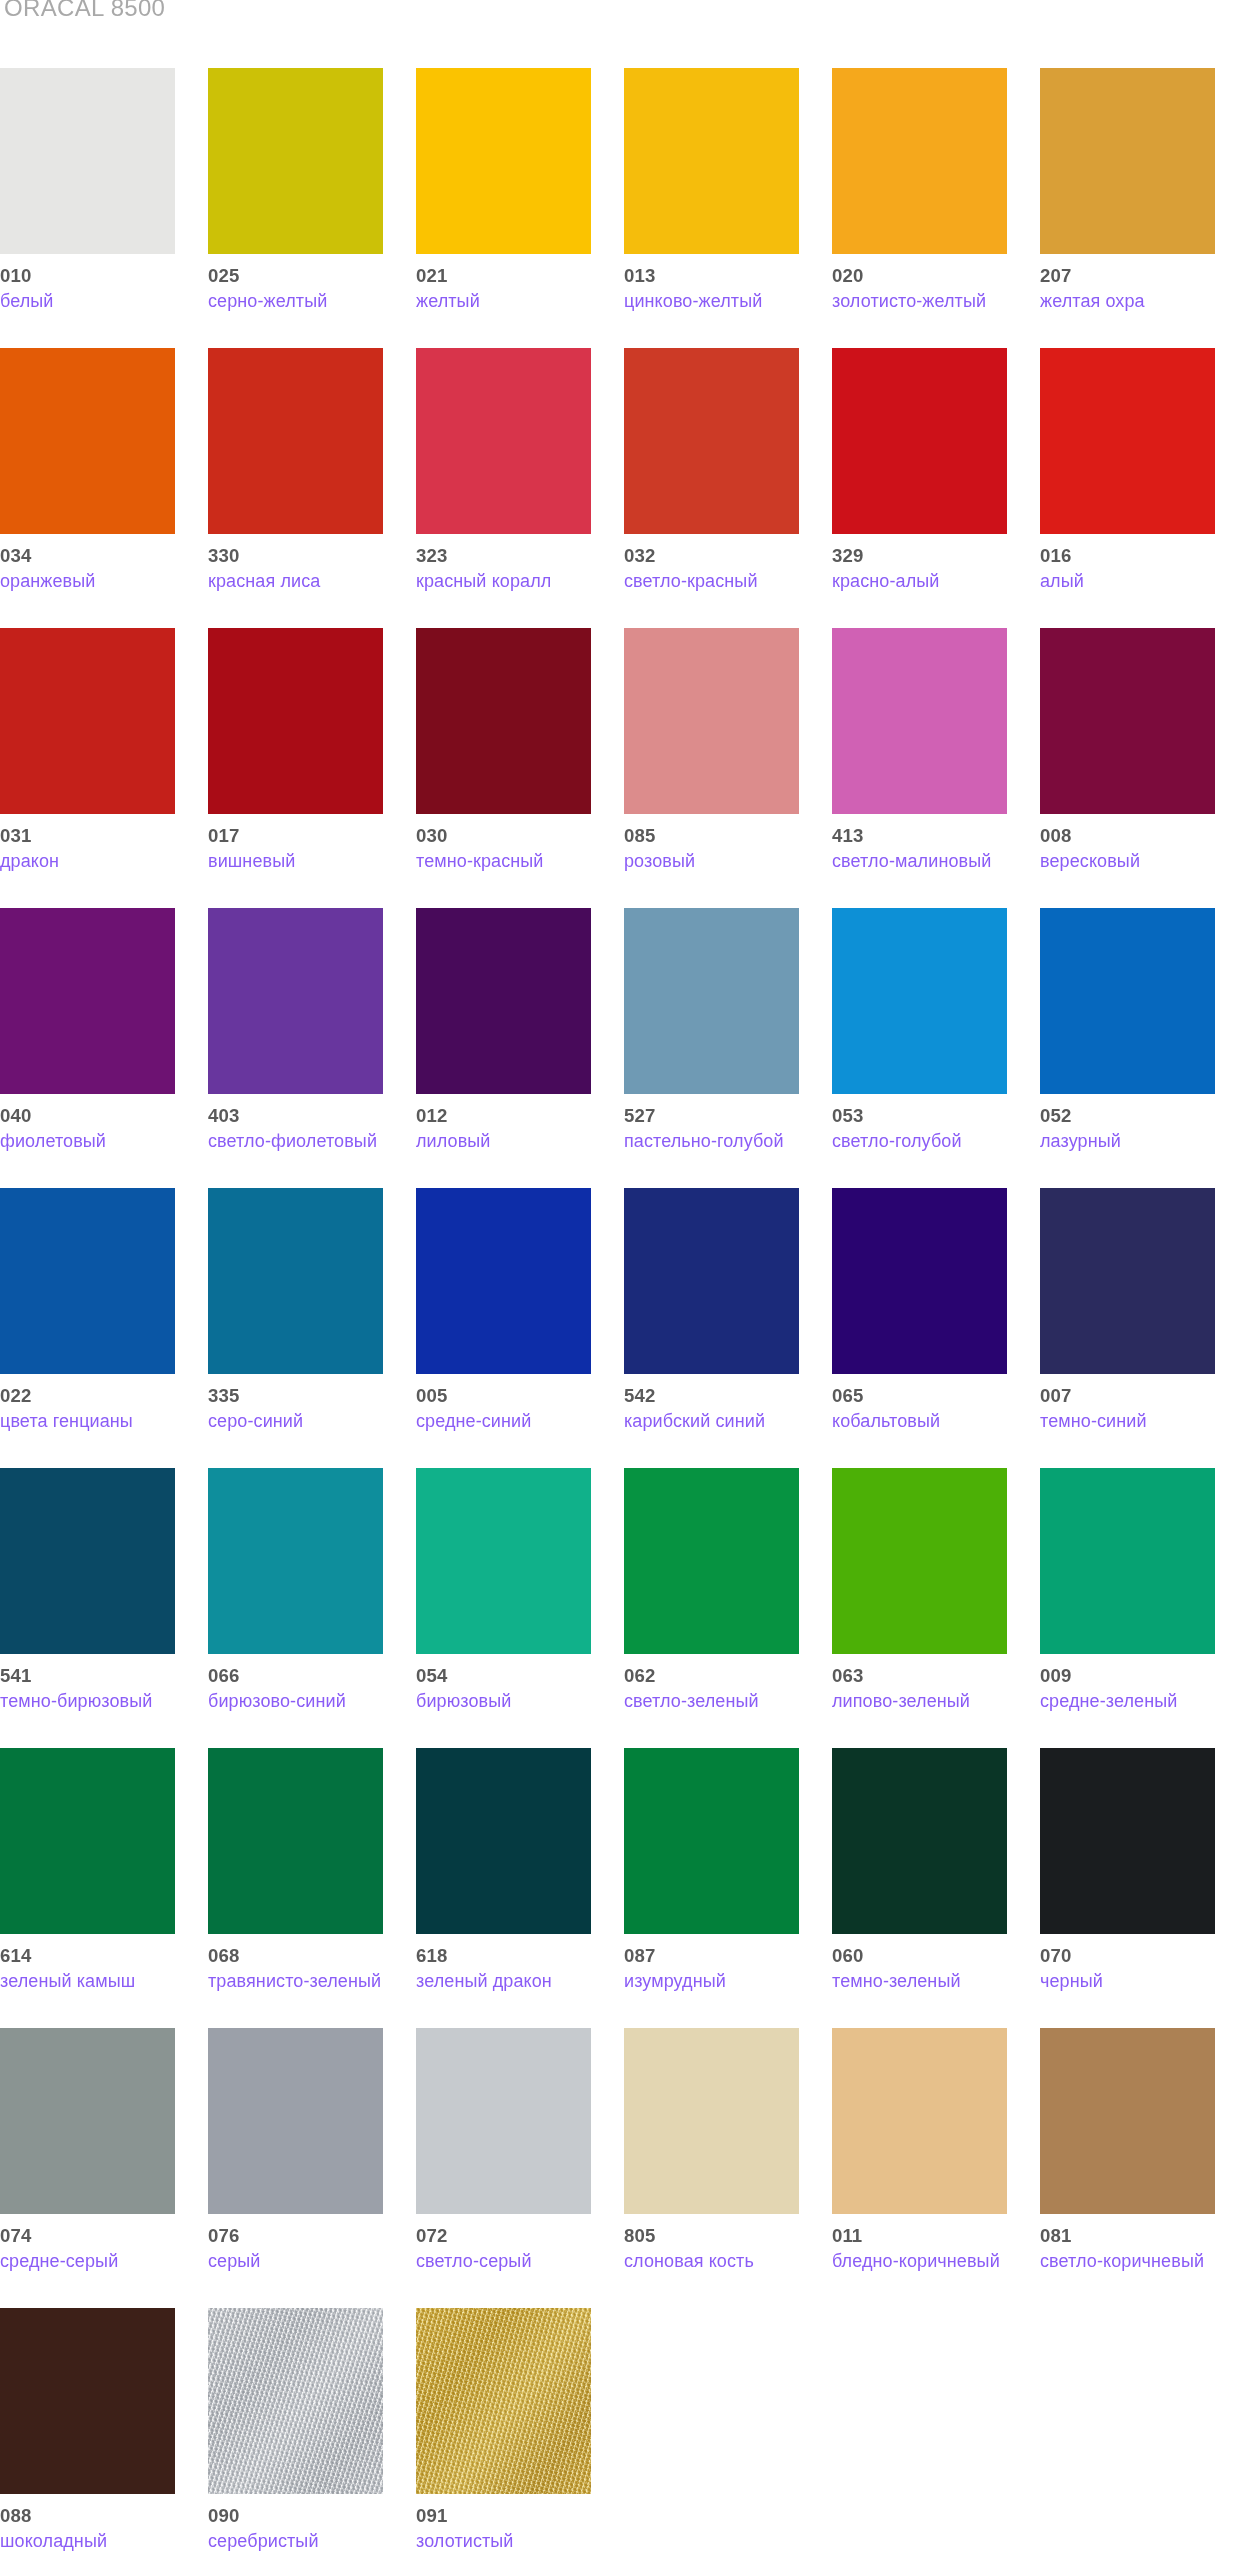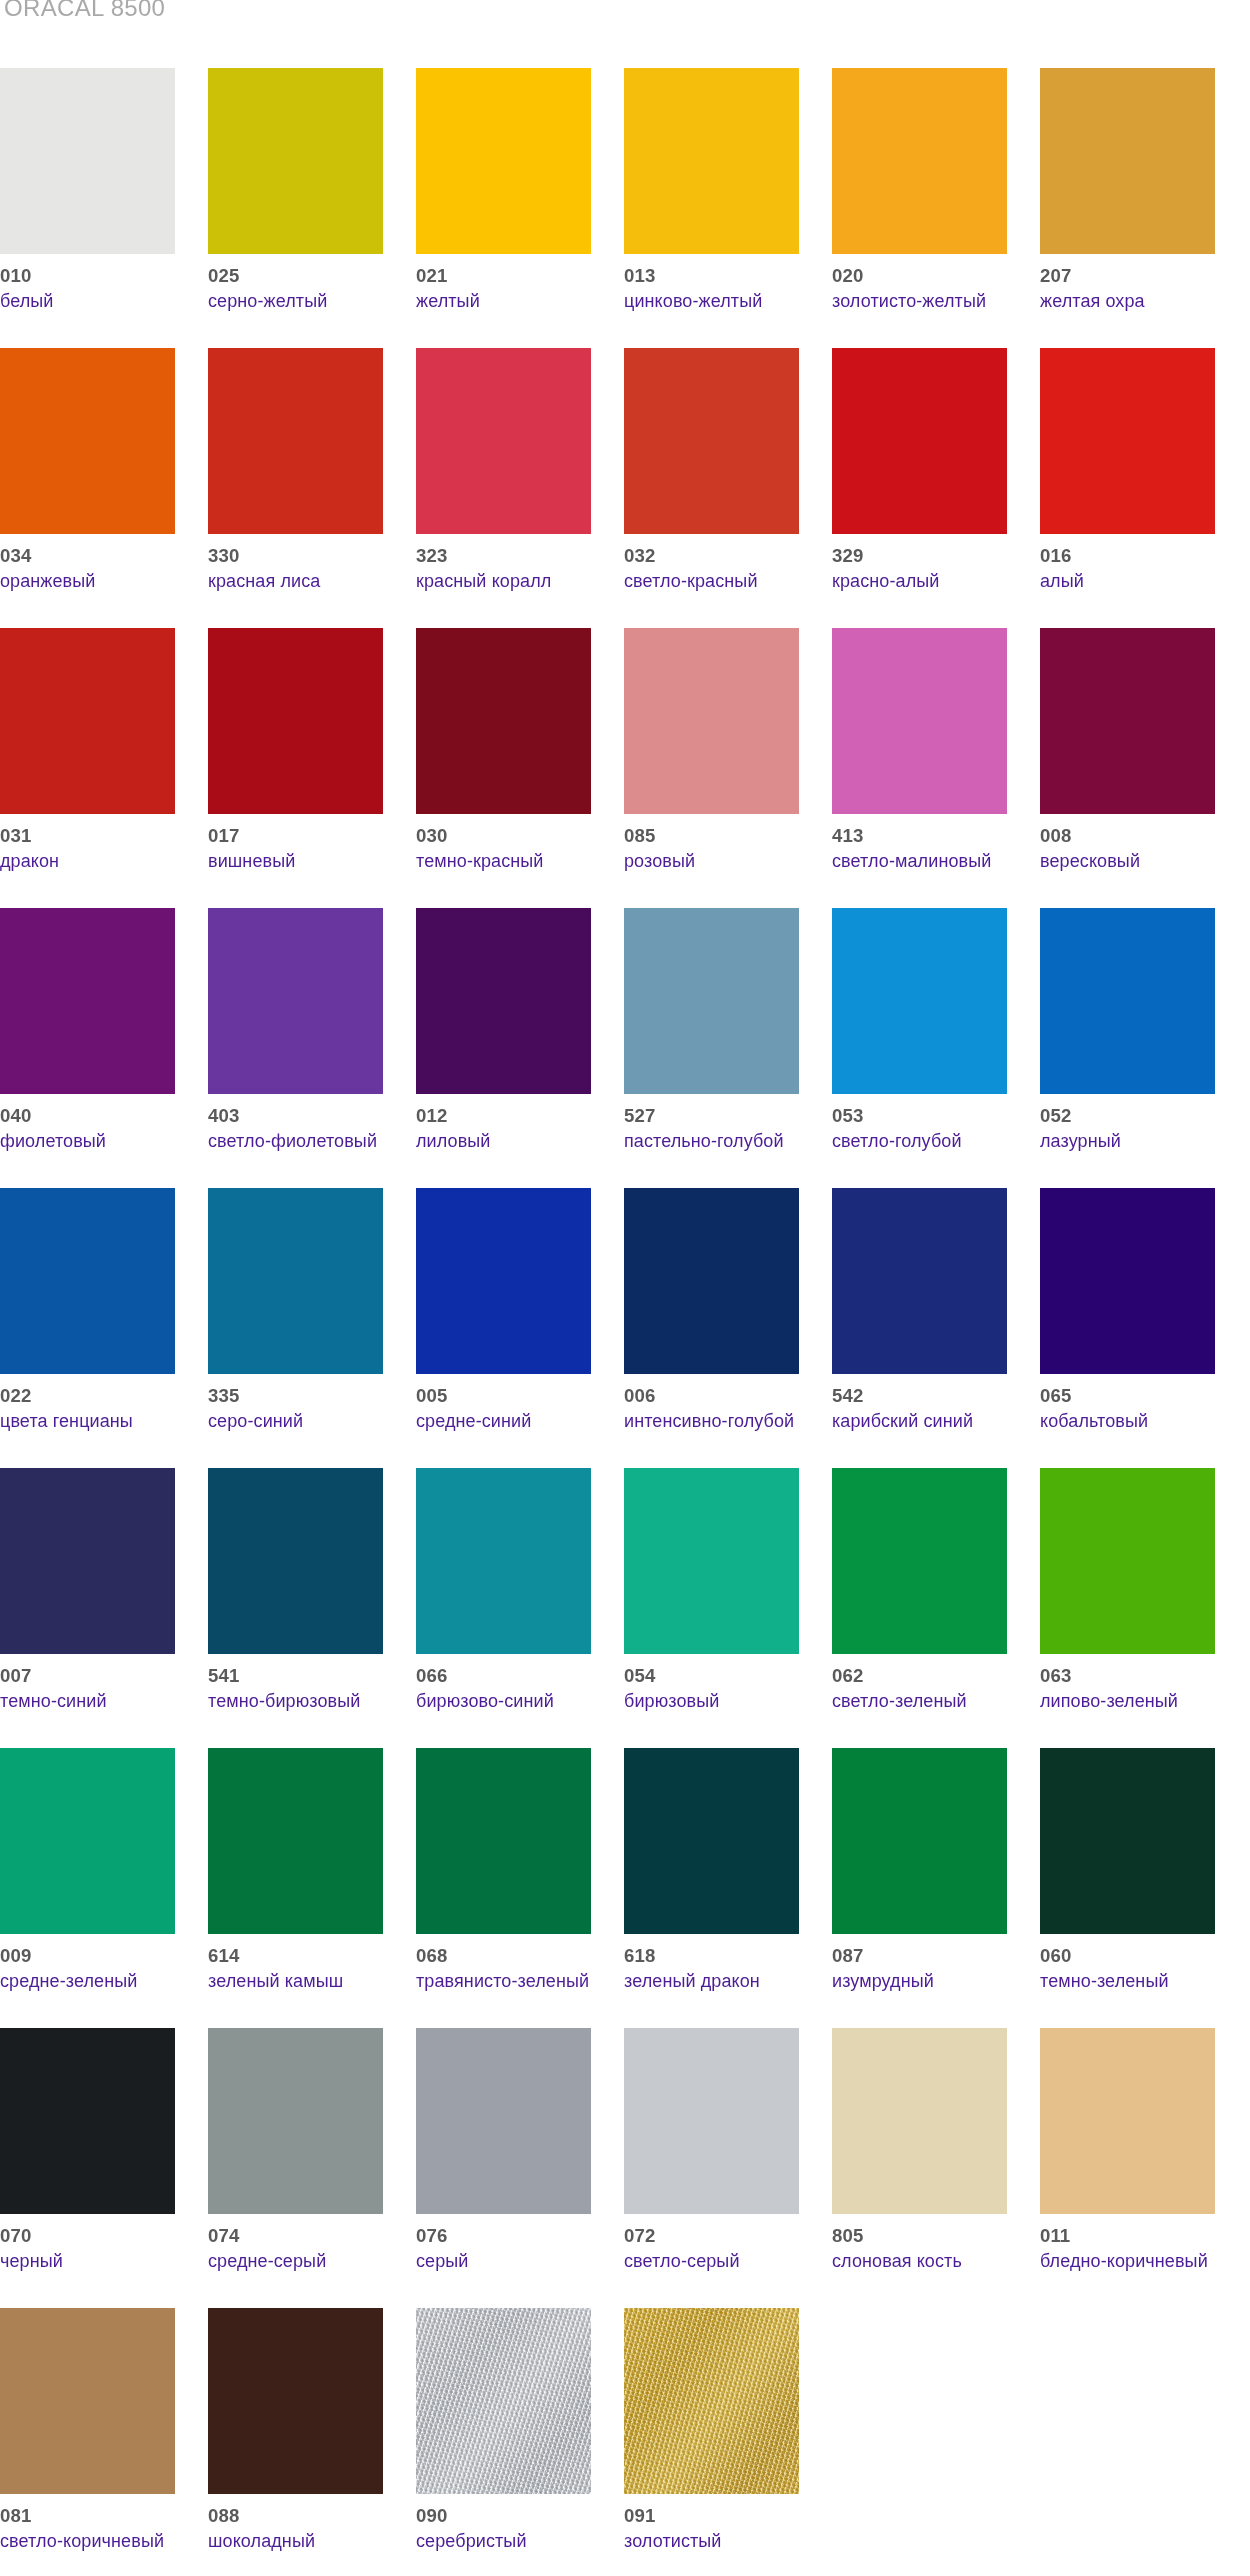--- a/index.html
+++ b/index.html
@@ -57,21 +57,21 @@
     font-weight: 700;
     color: #5a5a5a;
     line-height: 1.05;
     letter-spacing: 0.1px;
   }
 
   .swatch-name {
     margin-top: 5.2px;
     font-size: 18px;
     font-weight: 400;
-    color: #4c1d95;
+    color: #8b5cf6;
     line-height: 1.14;
     letter-spacing: 0.1px;
     max-width: 181px;
     word-break: break-word;
     hyphens: none;
   }
 
   
   .finish-silver {
     background-image:
@@ -223,25 +223,20 @@
       <div class="swatch-chip" style="background: rgb(10, 110, 150);"></div>
       <div class="swatch-code">335</div>
       <div class="swatch-name">серо-синий</div>
     </div>
     <div class="swatch-cell">
       <div class="swatch-chip" style="background: rgb(13, 45, 168);"></div>
       <div class="swatch-code">005</div>
       <div class="swatch-name">средне-синий</div>
     </div>
     <div class="swatch-cell">
-      <div class="swatch-chip" style="background: rgb(12, 43, 99);"></div>
-      <div class="swatch-code">006</div>
-      <div class="swatch-name">интенсивно-голубой</div>
-    </div>
-    <div class="swatch-cell">
       <div class="swatch-chip" style="background: rgb(27, 42, 122);"></div>
       <div class="swatch-code">542</div>
       <div class="swatch-name">карибский синий</div>
     </div>
     <div class="swatch-cell">
       <div class="swatch-chip" style="background: rgb(41, 4, 112);"></div>
       <div class="swatch-code">065</div>
       <div class="swatch-name">кобальтовый</div>
     </div>
     <div class="swatch-cell">

